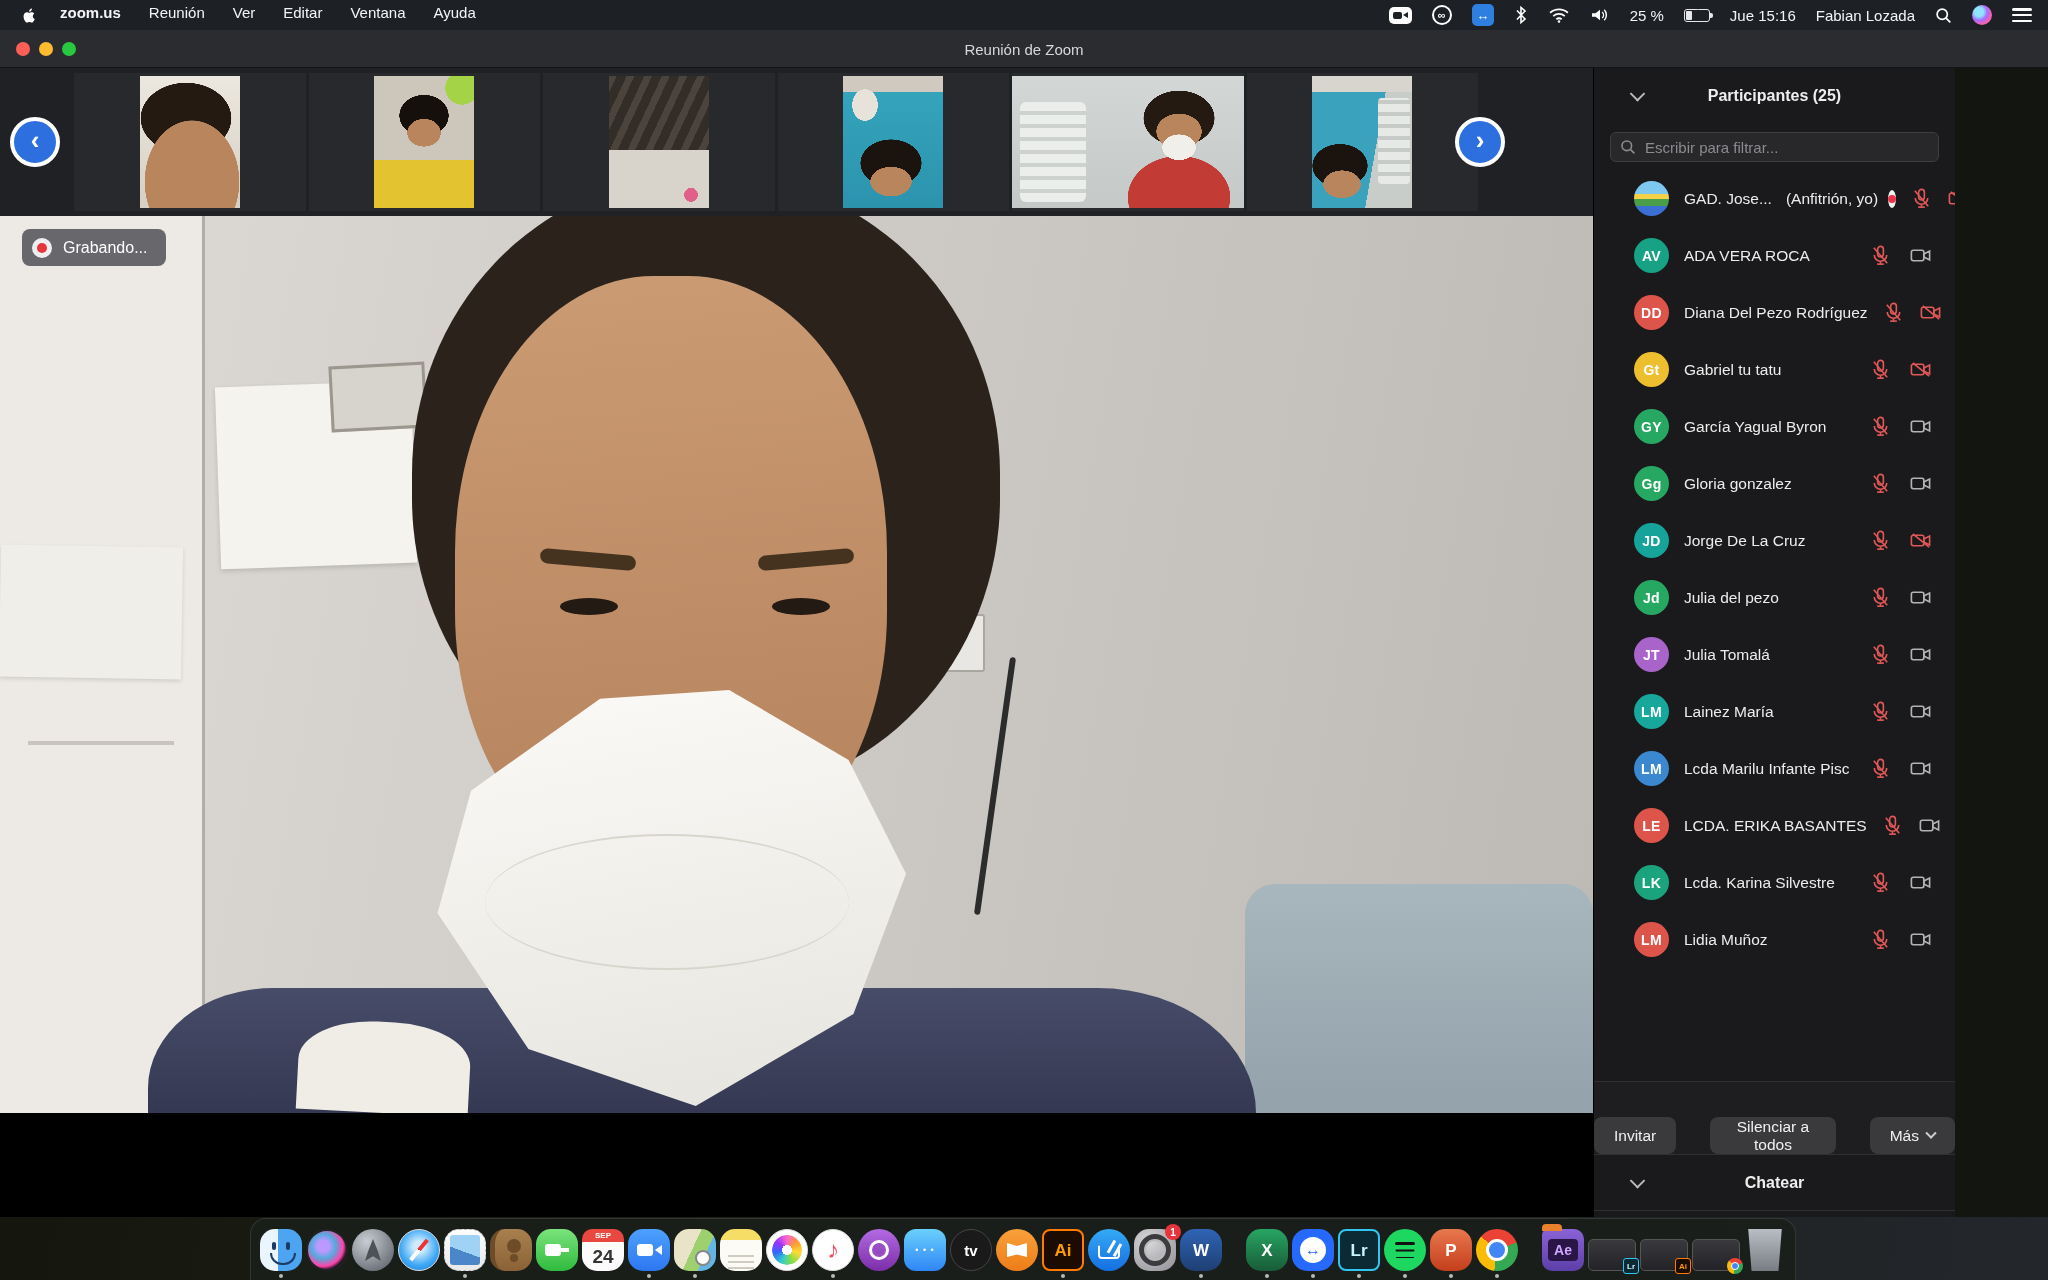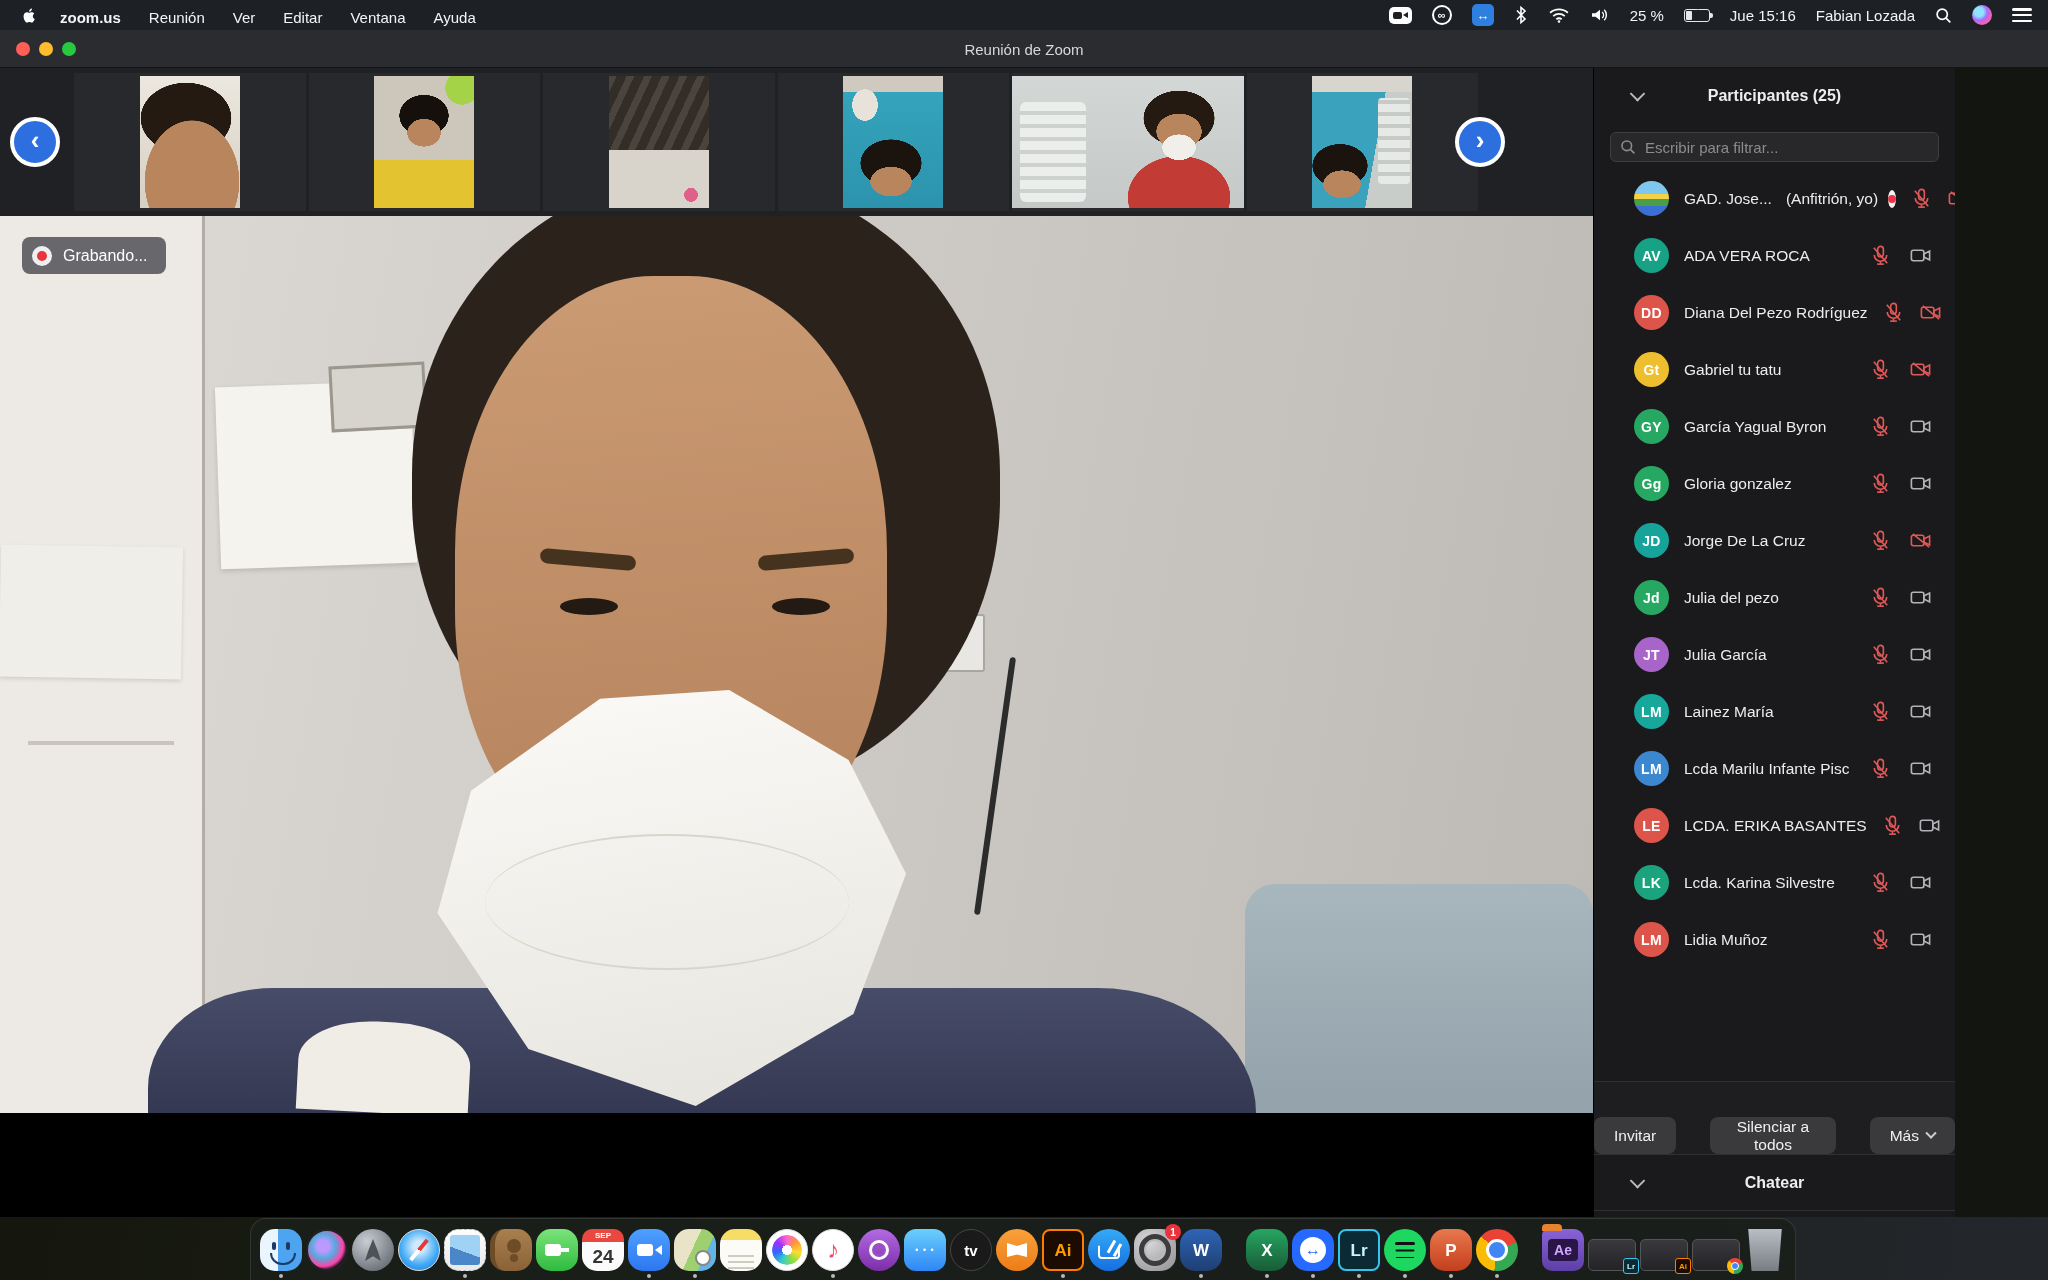--- a/index.html
+++ b/index.html
@@ -2,21 +2,21 @@
 <html><head>
 <meta charset="utf-8">
 <style>
   html,body{margin:0;padding:0;background:#0c0e0a;}
   *{box-sizing:border-box;font-family:"Liberation Sans",sans-serif;}
   #screen{position:relative;width:2048px;height:1280px;overflow:hidden;background:#131510;}
 
   
   .menubar{position:absolute;left:0;top:0;width:2048px;height:30px;background:#1d2025;
     display:flex;align-items:center;justify-content:space-between;color:#f4f4f6;font-size:15px;z-index:60;}
-  .mb-left{display:flex;align-items:flex-end;gap:6px;padding-left:18px;}
+  .mb-left{display:flex;align-items:flex-start;gap:6px;padding-left:18px;}
   .apple{width:22px;height:22px;display:flex;align-items:center;justify-content:center;}
   .menu-item{padding:0 14px;cursor:default;}
   .menu-item.app-name{font-weight:bold;}
   .mb-right{display:flex;align-items:center;gap:20px;padding-right:16px;}
   .sicon{display:flex;align-items:center;justify-content:center;height:22px;}
   .mb-text{font-size:15px;color:#f4f4f6;}
   .tv-ico{width:22px;height:22px;border-radius:5px;background:#2f7fe0;display:flex;align-items:center;justify-content:center;color:#fff;font-size:13px;font-weight:bold;}
   .zoomcam-ico{width:23px;height:17px;border-radius:5px;background:#fff;position:relative;}
   .zoomcam-ico::before{content:"";position:absolute;left:4px;top:5px;width:9px;height:7px;border-radius:2px;background:#1d2025;}
   .zoomcam-ico::after{content:"";position:absolute;left:14px;top:5px;border-top:3.5px solid transparent;border-bottom:3.5px solid transparent;border-right:5px solid #1d2025;}
@@ -100,21 +100,21 @@
   .eye{position:absolute;width:58px;height:17px;border-radius:50%;background:#241a14;top:382px;}
   .eye.e1{left:560px;} .eye.e2{left:772px;}
   .pbody{position:absolute;left:148px;top:772px;width:1108px;height:125px;background:linear-gradient(#474c69,#343852);border-radius:150px 190px 0 0/120px 150px 0 0;}
   .shirt{position:absolute;left:298px;top:806px;width:172px;height:91px;background:#efede6;border-radius:45% 45% 0 0;transform:rotate(3deg);}
   .mask{position:absolute;left:428px;top:452px;width:478px;height:438px;background:linear-gradient(170deg,#fcfbf8,#e6e4de);
     clip-path:polygon(9% 28%,36% 7%,63% 5%,88% 21%,100% 47%,89% 79%,56% 100%,21% 87%,2% 56%);}
   .mask::after{content:"";position:absolute;left:12%;top:38%;width:76%;height:30%;border:2px solid #d8d5cd;border-left:none;border-right:none;border-radius:50%;}
   .letterbox{position:absolute;left:0;top:1113px;width:1593px;height:104px;background:#000;z-index:25;}
 
   
-  .recpill{position:absolute;left:22px;top:237px;height:37px;padding:0 18px 0 10px;border-radius:8px;
+  .recpill{position:absolute;left:22px;top:229px;height:37px;padding:0 18px 0 10px;border-radius:8px;
     background:rgba(92,92,98,.92);display:flex;align-items:center;gap:11px;z-index:35;}
   .recpill .ring{width:20px;height:20px;border-radius:50%;background:#efeff1;display:flex;align-items:center;justify-content:center;}
   .recpill .dot{width:10px;height:10px;border-radius:50%;background:#e8343c;}
   .recpill .txt{color:#fff;font-size:16px;}
 
   
   .panel{position:absolute;left:1593px;top:68px;width:362px;height:1149px;background:#1a1a1c;border-left:1px solid #000;z-index:30;display:flex;flex-direction:column;}
   .phead{position:relative;height:56px;display:flex;align-items:center;justify-content:center;color:#eee;font-size:16px;font-weight:bold;}
   .chev{position:absolute;left:38px;top:50%;width:11px;height:11px;border-right:2.5px solid #bdbdbf;border-bottom:2.5px solid #bdbdbf;transform:translateY(-70%) rotate(45deg);}
   .searchwrap{position:relative;margin:8px 16px 6px 16px;}
@@ -583,21 +583,21 @@
               <path d="M15.5 10.5l6-3.2v9.4l-6-3.2z"></path>
               <line class="slash" x1="4" y1="5" x2="21" y2="19"></line>
             </svg>
     </span>
   </div>
 
   <div class="prow">
     <div class="avatar" style="background: rgb(168, 100, 201);">
             <span class="init">JT</span>
           </div>
-    <span class="pname">Julia García</span>
+    <span class="pname">Julia Tomalá</span>
 
     <span class="spacer"></span>
     <span class="micwrap mic muted">
       <svg viewBox="0 0 24 24">
               <rect x="9" y="2.5" width="6" height="11" rx="3"></rect>
               <path d="M5.5 11.5a6.5 6.5 0 0 0 13 0"></path>
               <line x1="12" y1="18" x2="12" y2="21"></line>
               <line x1="8.5" y1="21" x2="15.5" y2="21"></line>
               <line class="slash" x1="5" y1="4" x2="19" y2="20"></line>
             </svg>

